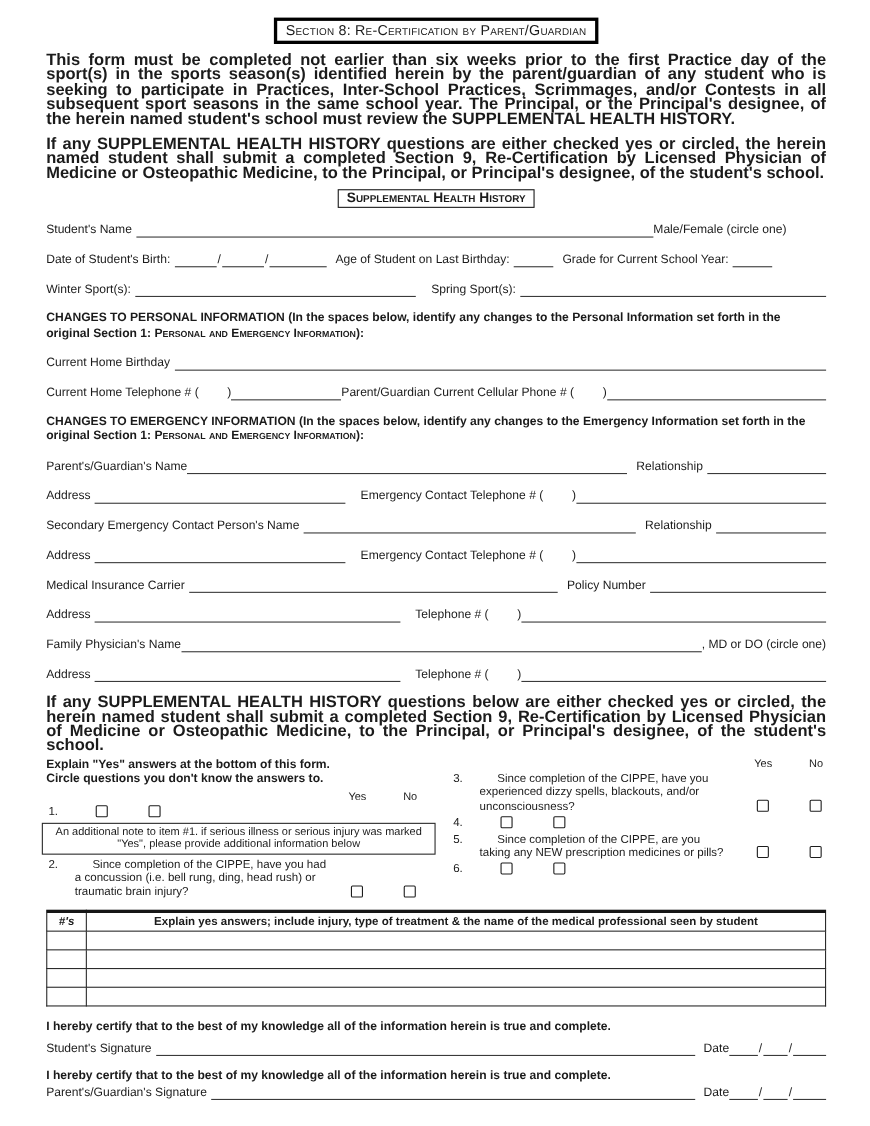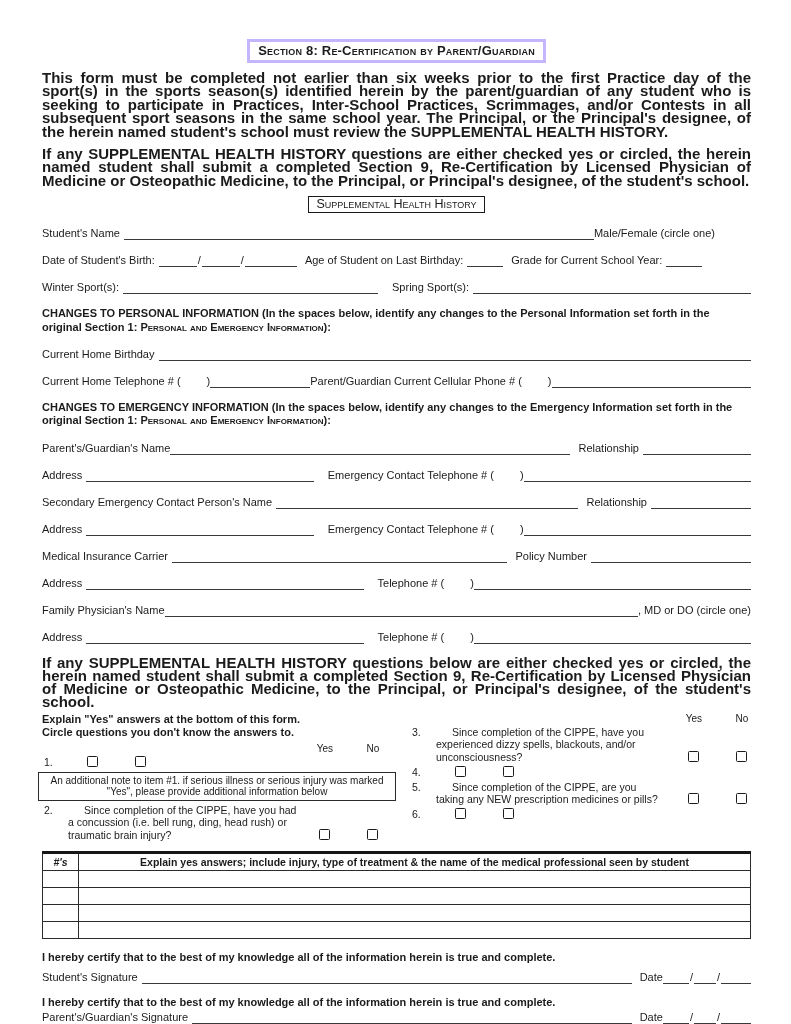--- a/index.html
+++ b/index.html
@@ -5,33 +5,32 @@
   * { margin:0; padding:0; box-sizing:border-box; }
   html,body { width:791px; height:1024px; background:#fff; overflow:hidden; }
   body {
     font-family:"Liberation Sans", sans-serif;
     color:#1b1b1b;
     padding:16px 40px 0 42px;
   }
   .center { text-align:center; }
   .titlebox {
     display:inline-block;
-    border:3px solid #c4b5fd;
+    border:3px solid #000000;
     padding:1px 8px 2px 8px;
-    font-weight:bold;
+    font-weight:normal;
     font-size:13px;
     font-variant:small-caps;
     letter-spacing:.2px;
-    margin-top:23px;
   }
   .subbox {
     display:inline-block;
     border:1.6px solid #1a1a1a;
     padding:0 7px 1px 7px;
-    font-weight:normal;
+    font-weight:bold;
     font-size:12.5px;
     font-variant:small-caps;
   }
   .para {
     font-size:15px;
     font-weight:bold;
     line-height:13.4px;
     text-align:justify;
     margin-top:8px;
   }

